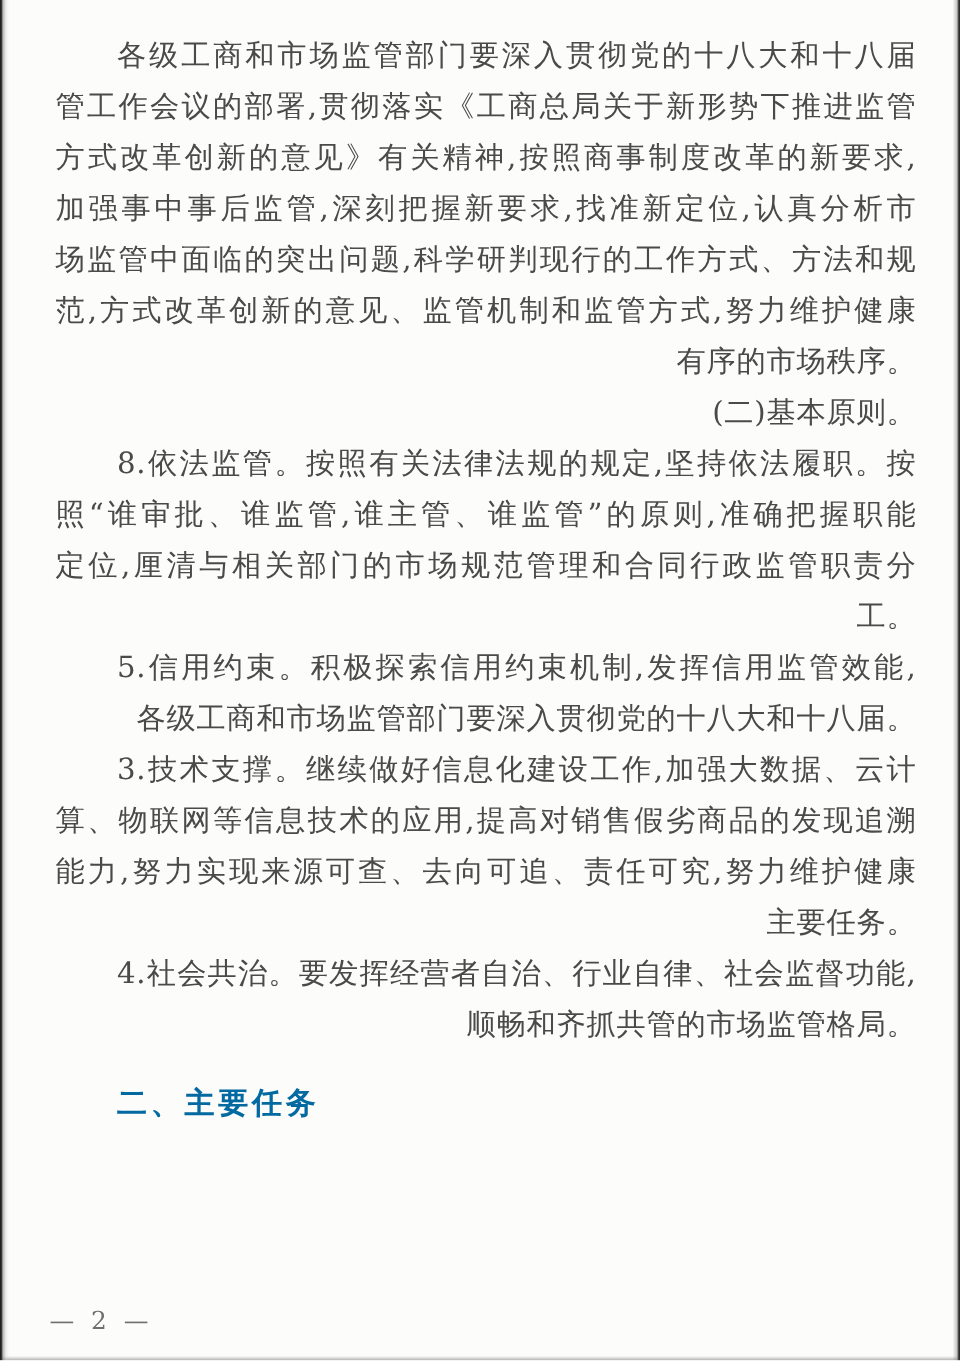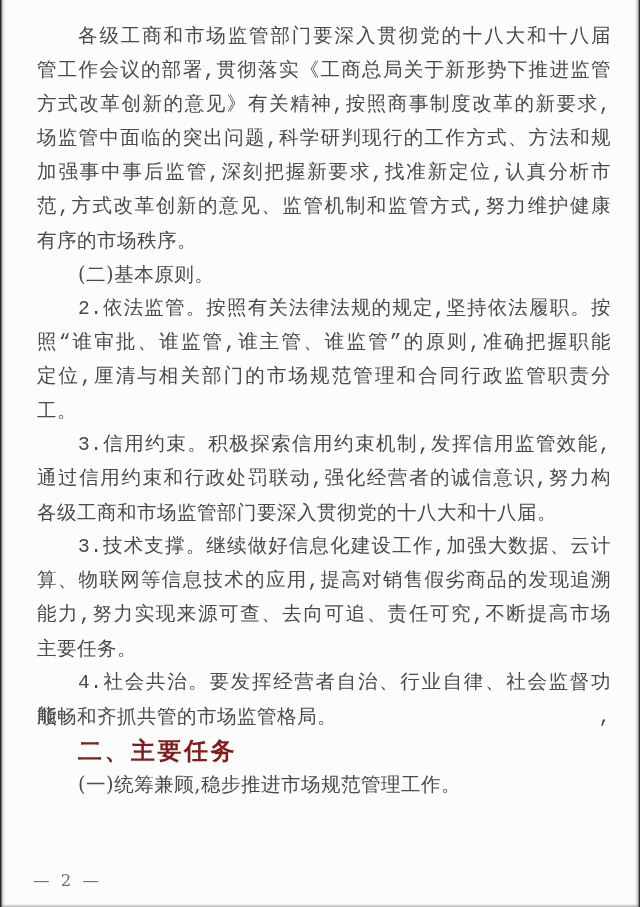--- a/index.html
+++ b/index.html
@@ -47,39 +47,39 @@
     position: absolute;
     left: 37px;
     top: 20px;
     width: 574px;
   }
   .line {
     font-size: 19.5px;
     line-height: 34px;
     height: 34px;
     color: #4a4a4a;
-    text-align: left;
+    text-align: right;
     white-space: normal;
     letter-spacing: 0.5px;
   }
   .line.fill {
     text-align: justify;
     text-align-last: justify;
-    font-family: Liberation Mono, monospace;
   }
   .line.indent {
     text-indent: 41px;
   }
   .line.heading {
     font-family: "DejaVu Sans", sans-serif;
     font-weight: 700;
-    font-size: 24px;
-    color: #7f1d1d;
+    font-size: 20px;
+    color: #0369a1;
     letter-spacing: 2.5px;
     text-align-last: left;
+    margin-top: 18px;
   }
   .page-number {
     position: absolute;
     left: 33px;
     top: 870px;
     font-size: 16.5px;
     line-height: 22px;
     color: #6f6f6f;
     letter-spacing: 3px;
     font-family: "DejaVu Serif", serif;
@@ -90,36 +90,34 @@
 
 <div class="page">
   <div class="edge-left"></div>
   <div class="edge-right"></div>
   <div class="edge-bottom"></div>
 
   <div class="content">
       <div class="line indent fill">各级工商和市场监管部门要深入贯彻党的十八大和十八届</div>
       <div class="line fill">管工作会议的部署,贯彻落实《工商总局关于新形势下推进监管</div>
       <div class="line fill">方式改革创新的意见》有关精神,按照商事制度改革的新要求,</div>
+      <div class="line fill">加强事中事后监管,深刻把握新要求,找准新定位,认真分析市</div>
       <div class="line fill">场监管中面临的突出问题,科学研判现行的工作方式、方法和规</div>
-      <div class="line fill">加强事中事后监管,深刻把握新要求,找准新定位,认真分析市</div>
       <div class="line fill">范,方式改革创新的意见、监管机制和监管方式,努力维护健康</div>
       <div class="line">有序的市场秩序。</div>
       <div class="line indent">(二)基本原则。</div>
-      <div class="line indent fill">2.依法监管。按照有关法律法规的规定,坚持依法履职。按</div>
+      <div class="line indent fill">8.依法监管。按照有关法律法规的规定,坚持依法履职。按</div>
       <div class="line fill">照“谁审批、谁监管,谁主管、谁监管”的原则,准确把握职能</div>
       <div class="line fill">定位,厘清与相关部门的市场规范管理和合同行政监管职责分</div>
       <div class="line">工。</div>
-      <div class="line indent fill">3.信用约束。积极探索信用约束机制,发挥信用监管效能,</div>
-      <div class="line fill">通过信用约束和行政处罚联动,强化经营者的诚信意识,努力构</div>
+      <div class="line indent fill">5.信用约束。积极探索信用约束机制,发挥信用监管效能,</div>
       <div class="line">各级工商和市场监管部门要深入贯彻党的十八大和十八届。</div>
       <div class="line indent fill">3.技术支撑。继续做好信息化建设工作,加强大数据、云计</div>
       <div class="line fill">算、物联网等信息技术的应用,提高对销售假劣商品的发现追溯</div>
-      <div class="line fill">能力,努力实现来源可查、去向可追、责任可究,不断提高市场</div>
+      <div class="line fill">能力,努力实现来源可查、去向可追、责任可究,努力维护健康</div>
       <div class="line">主要任务。</div>
       <div class="line indent fill">4.社会共治。要发挥经营者自治、行业自律、社会监督功能,</div>
       <div class="line">顺畅和齐抓共管的市场监管格局。</div>
       <div class="line indent heading">二、主要任务</div>
-      <div class="line indent">(一)统筹兼顾,稳步推进市场规范管理工作。</div>
     </div>
 
   <div class="page-number">— 2 —</div>
 </div>
 
 </body></html>

